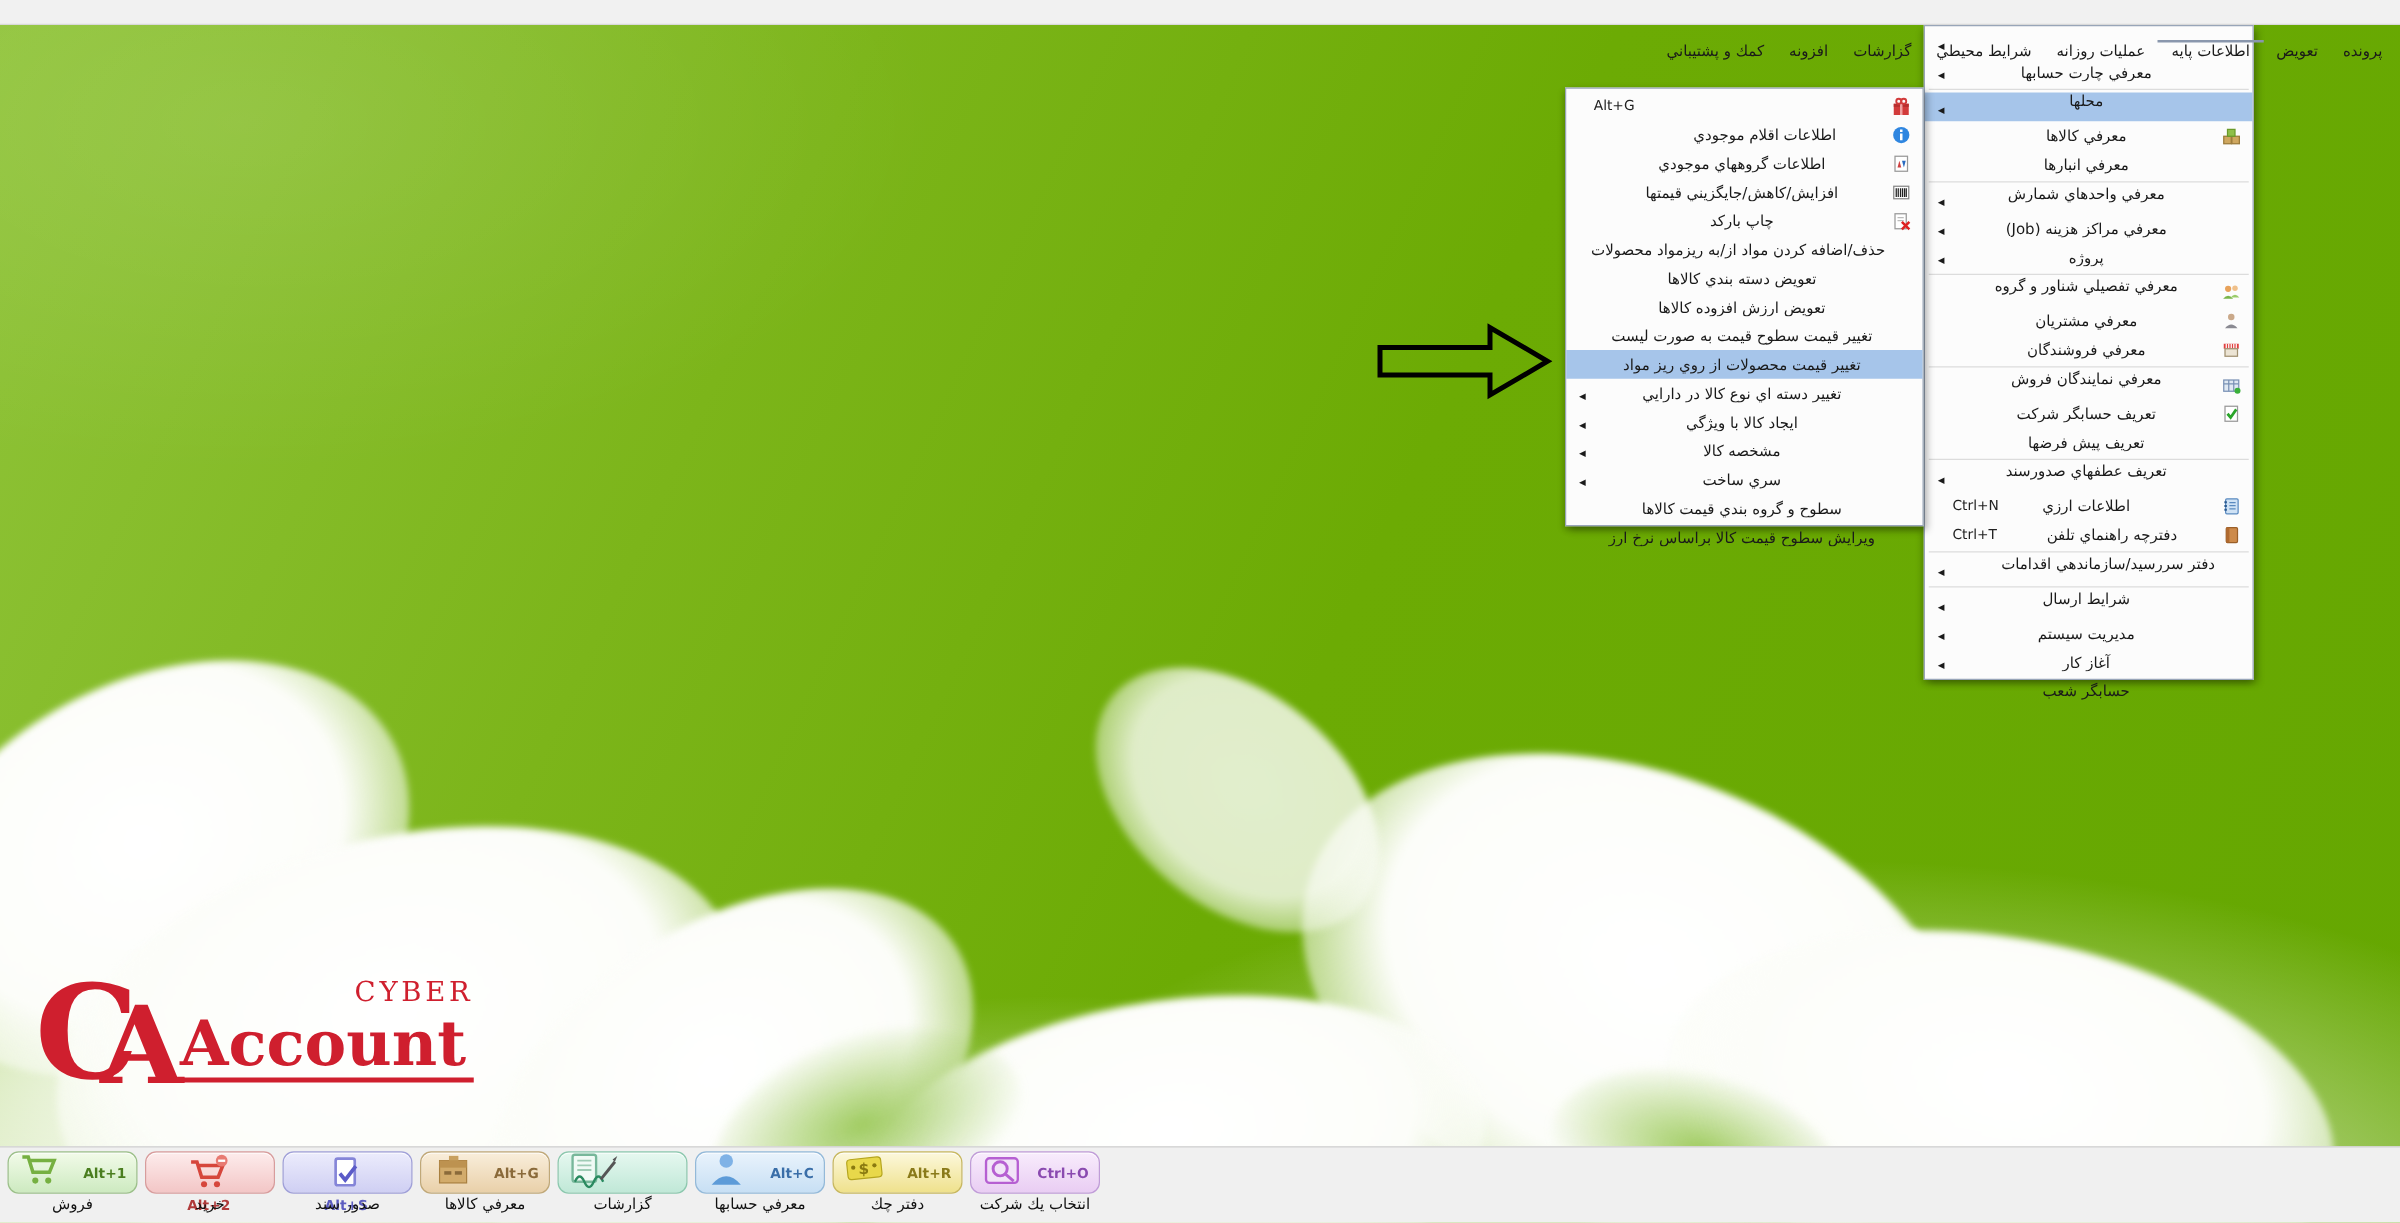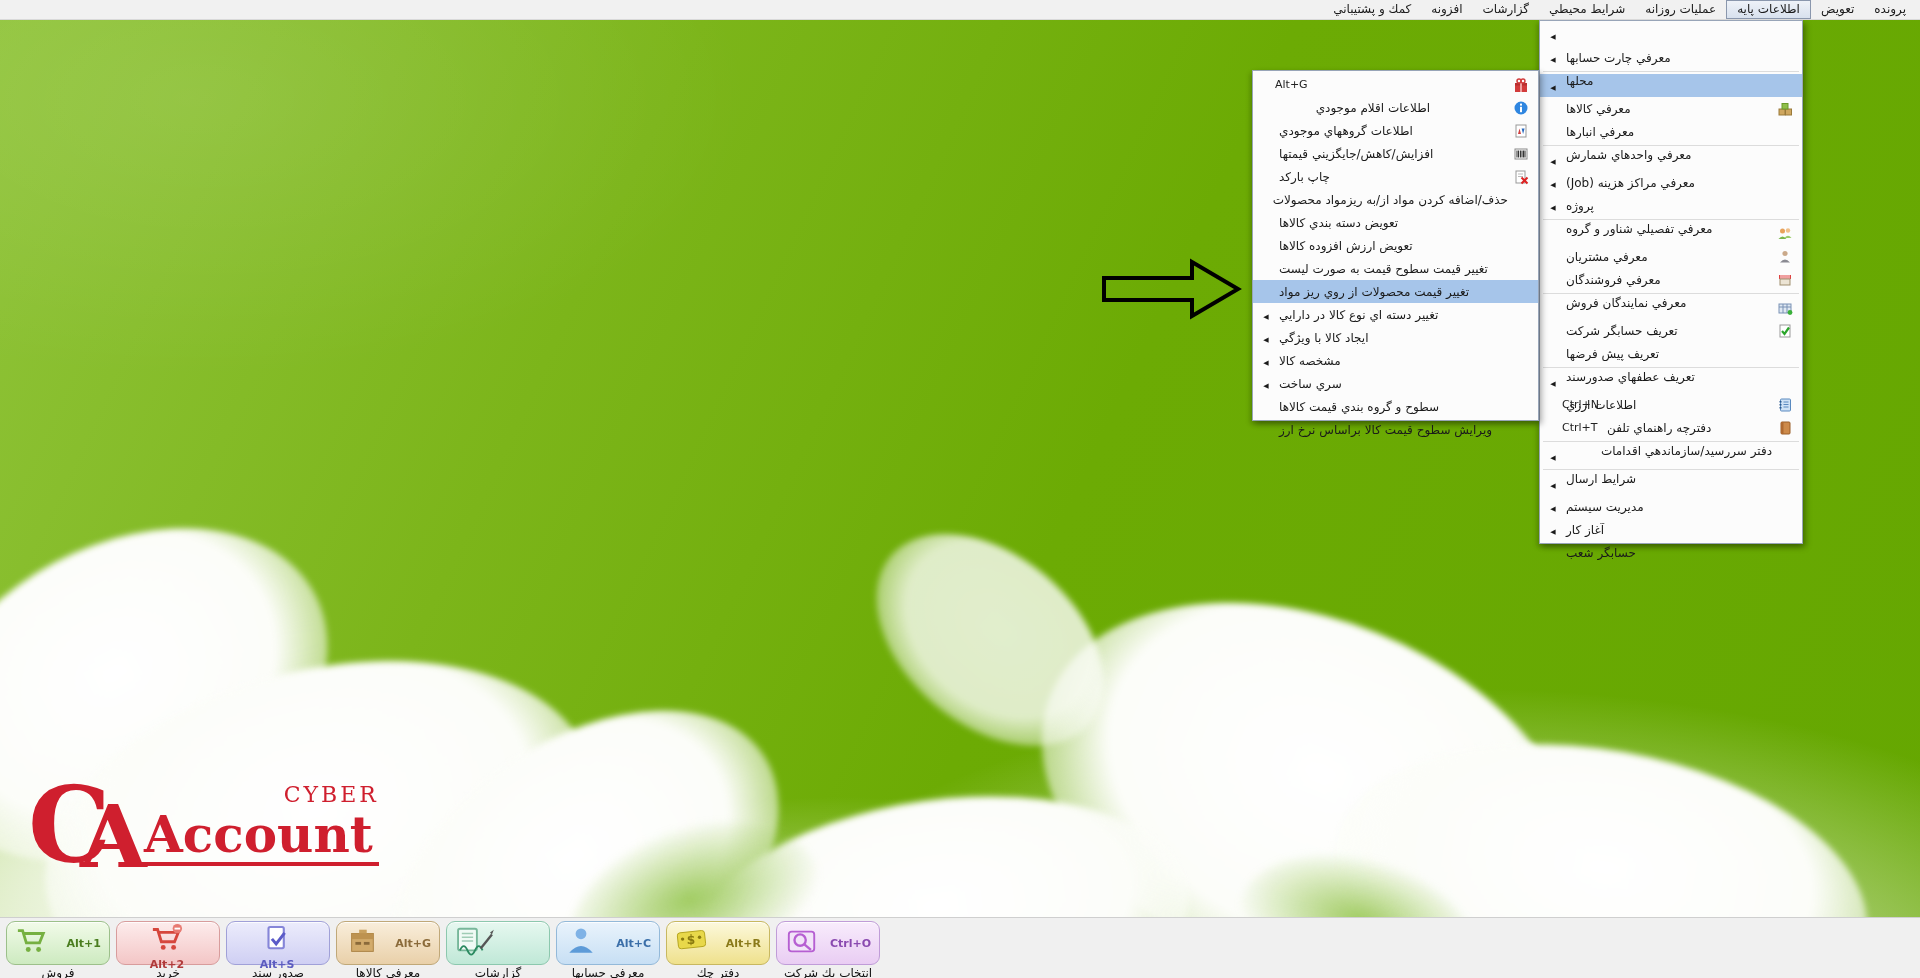--- a/index.html
+++ b/index.html
@@ -27,33 +27,33 @@
   .p7 { left:860px;  top:555px; width:260px; height:170px; transform:rotate(40deg); opacity:.8; }
   .leaf { position:absolute; border-radius:50% 50% 50% 50%/60% 60% 40% 40%; filter:blur(4px); z-index:2;
     background:radial-gradient(ellipse, rgba(150,198,80,.9), rgba(130,185,50,.0) 75%); }
   .l1 { left:560px; top:830px; width:260px; height:140px; transform:rotate(-20deg); }
   .l2 { left:1240px; top:860px; width:240px; height:120px; transform:rotate(15deg); }
 
   
   .menubar { position:absolute; left:0; top:0; width:1920px; height:20px; background:#f1f1f1;
     border-bottom:1px solid #d9d9d9; display:flex; flex-direction:row; direction:rtl;
     align-items:stretch; padding-right:4px; z-index:40; font-size:12px; color:#1a1a1a; }
-  .mb-item { padding:0 10px; line-height:19px; white-space:nowrap; cursor:default; }
+  .mb-item { padding:0 10px; line-height:19px; white-space:nowrap; cursor:default;margin-top:32px; }
   .mb-item.active { background:linear-gradient(#eef2f8,#d8e1ee); border:1px solid #8a97ad; line-height:17px; }
 
   
   .menu { position:absolute; background:#fcfcfc; border:1px solid #98a5b8; z-index:30;
     box-shadow:3px 3px 6px rgba(0,0,0,.3), -2px 3px 5px rgba(0,0,0,.18);
     direction:rtl; padding:2px 0; font-size:12px; color:#1a1a1a; }
   .dropdown { left:1539px; top:20px; width:264px; }
   .submenu  { left:1252px; top:70px;  width:287px; }
   .mi { display:flex; align-items:center; height:23px; padding:0 4px 0 6px; cursor:default; }
   .mi.hl { background:#a6c5ea; }
   .mi .ic { width:26px; min-width:26px; display:flex; justify-content:center; align-items:center; }
-  .mi .lbl { flex:1; text-align:left; white-space:nowrap; overflow:hidden; padding-left:6px;margin-top:47px; }
+  .mi .lbl { flex:1; text-align:center; white-space:nowrap; overflow:hidden; padding-left:6px;margin-top:47px; }
   .mi .sc { direction:ltr; font-size:11px; color:#222; padding:0 2px; white-space:nowrap; }
   .mi .arr { width:14px; min-width:14px; text-align:center; }
   .mi .arr.has::after { content:"◀"; font-size:7px; color:#1a1a1a; }
   .sep { height:1px; background:#dcdcdc; margin:2px 3px; }
 
   
   .callout { position:absolute; left:1100px; top:258px; z-index:20; }
 
   
   .logo { position:absolute; left:28px; top:778px; z-index:5; color:#cf1f2e; display:flex; align-items:flex-start;
@@ -64,21 +64,21 @@
   .words { padding-top:2px; }
   .w1 { font-size:22px; letter-spacing:3px; line-height:30px; margin-left:30px;text-align:right; }
   .w2 { font-size:50px; font-weight:bold; line-height:50px; border-bottom:4px solid #cf1f2e;
         margin-left:-44px; padding:0 6px 2px 10px; }
 
   
   .toolbar { position:absolute; left:0; top:917px; width:1920px; height:61px; background:#f0f0f0;
     border-top:1px solid #cfcfcf; display:flex; flex-direction:row; align-items:flex-start;
     padding:3px 0 0 6px; gap:6px; z-index:10; }
   .tbtn-wrap { width:104px; display:flex; flex-direction:column; align-items:center; }
-  .tbtn { width:104px; height:44px; border-radius:9px; border:1px solid #bbb; display:flex;
+  .tbtn { width:104px; height:34px; border-radius:9px; border:1px solid #bbb; display:flex;
     align-items:center; justify-content:space-between; padding:0 8px 0 6px; cursor:pointer;
     box-shadow:inset 0 1px 0 rgba(255,255,255,.8); }
   .tbtn .sc { font-size:11px; font-weight:bold; direction:ltr; }
   .tlabel { font-size:12px; color:#111; margin-top:1px; direction:rtl; white-space:nowrap; }
   .b-sale   { background:linear-gradient(#f2fbe9,#cdeac0); border-color:#9cc08a; } .b-sale .sc{color:#4a7d1f;}
   .b-buy    { background:linear-gradient(#fdecec,#f3c6c6); border-color:#d89c9c;flex-direction:column; } .b-buy .sc{color:#b03a3a;}
   .b-doc    { background:linear-gradient(#ececfc,#cfcff3); border-color:#a0a0d8;flex-direction:column; } .b-doc .sc{color:#5c5cc0;}
   .b-goods  { background:linear-gradient(#f9eedb,#e9d0a9; ); background:linear-gradient(#f9eedb,#e9d0a9); border-color:#c0a878; } .b-goods .sc{color:#8a6a3a;}
   .b-report { background:linear-gradient(#e6f8f0,#c0e8d7); border-color:#8cc8ae; }
   .b-acc    { background:linear-gradient(#e9f3fc,#c7dff4); border-color:#93b9d9; } .b-acc .sc{color:#3a6ea8;}

